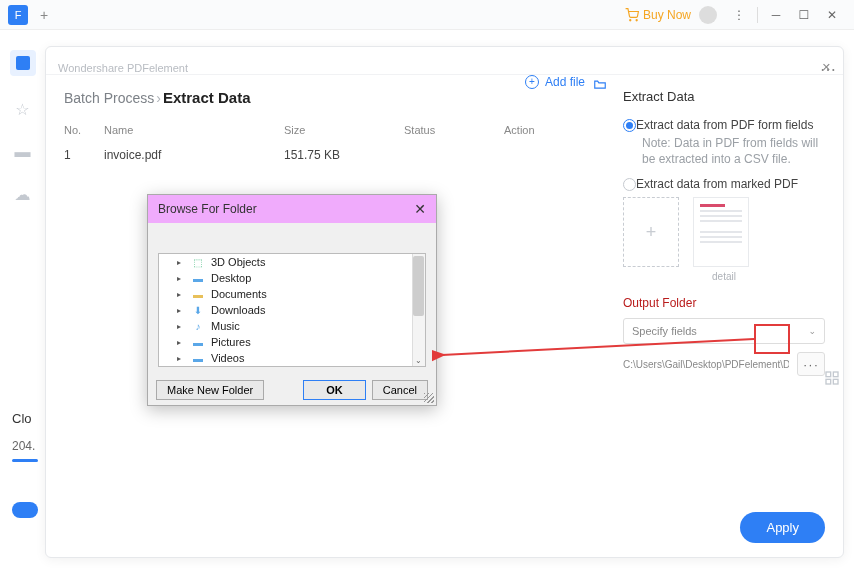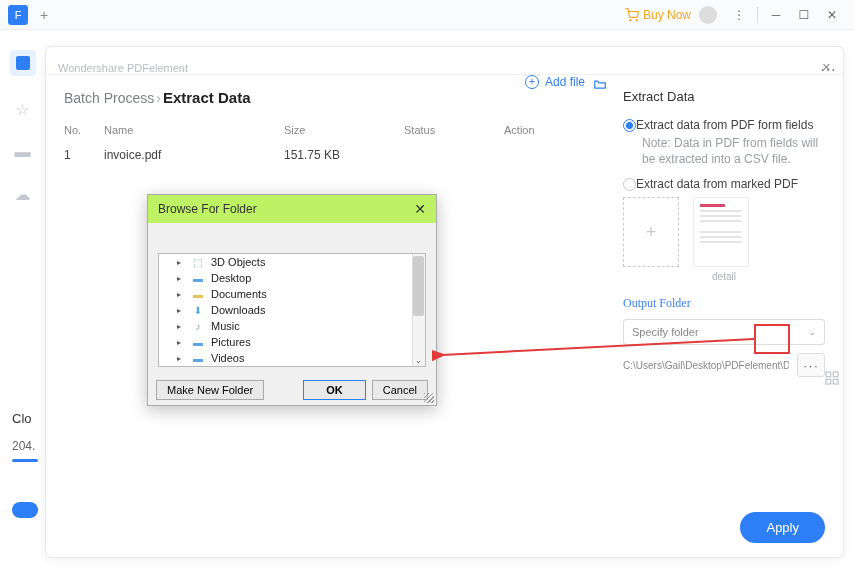--- a/index.html
+++ b/index.html
@@ -58,33 +58,33 @@
 .note { font-size:12px; color:#9ba0a6; margin: 2px 0 10px 19px; line-height:1.3; }
 
 .thumbs { display:flex; gap:14px; margin:6px 0 4px; }
 .thumb { width:56px; height:70px; }
 .thumb.dashed { border:1px dashed #c8ccd2; display:flex; align-items:center; justify-content:center; color:#c8ccd2; font-size:18px; }
 .thumb.doc { border:1px solid #e8eaed; padding:6px; display:flex; flex-direction:column; gap:3px; }
 .thumb.doc .tl { height:3px; background:#d94b6c; width:60%; }
 .thumb.doc .ln { height:2px; background:#e4e6ea; }
 .detail-lbl { text-align:center; font-size:10px; color:#aeb2b8; margin:4px 0 14px; }
 
-.oftitle { font-size:12px; color:#3b82f6; margin: 14px 0 8px; font-family: Liberation Serif, serif; }
+.oftitle { font-size:12px; color:#b91c1c; margin: 14px 0 8px; }
 .dropdown { height:26px; border:1px solid #ddd; border-radius:3px; display:flex; align-items:center; padding:0 8px; font-size:11px; color:#888; justify-content:space-between; }
 .dropdown .chev { color:#999; font-size:9px; }
 .pathrow { display:flex; align-items:center; gap:8px; margin-top:8px; }
 .pathrow .path { flex:1; font-size:10px; color:#888; overflow:hidden; white-space:nowrap; }
 .dots-btn { width:28px; height:24px; border:1px solid #ddd; border-radius:3px; display:flex; align-items:center; justify-content:center; font-size:13px; color:#666; letter-spacing:1px; background:#fafafa; }
 .dots-highlight { position:absolute; border:2px solid #e23b3b; width:36px; height:30px; }
 
 .apply-btn { position:absolute; right:18px; bottom:14px; background:#2e7ff5; color:#fff; font-size:13px; padding:8px 26px; border-radius:18px; border:none; cursor:pointer; }
 
 
 .bfdialog { position:absolute; left:147px; top:194px; width:290px; height:212px; background:#f0f0f0; border:1px solid #aaa; box-shadow:0 4px 16px rgba(0,0,0,0.25); display:flex; flex-direction:column; z-index:20; }
-.bfdialog .bfhead { height:28px; display:flex; align-items:center; padding:0 10px; font-size:12px; color:#333; background:#bef264; }
+.bfdialog .bfhead { height:28px; display:flex; align-items:center; padding:0 10px; font-size:12px; color:#333; background:#f0abfc; }
 .bfdialog .bfhead .bfx { margin-left:auto; font-size:14px; color:#333; cursor:pointer; }
 .bfdialog .bfbody { flex:1; margin:30px 10px 8px; background:#fff; border:1px solid #bbb; overflow:hidden; position:relative; }
 .bfdialog .tree { font-size:11px; color:#222; }
 .bfdialog .tree-row { display:flex; align-items:center; height:16px; padding-left:18px; gap:6px; }
 .bfdialog .tree-row .tri { color:#555; font-size:8px; width:8px; display:inline-block; }
 .bfdialog .ico { width:14px; height:11px; display:inline-flex; align-items:center; justify-content:center; font-size:10px; }
 .bfdialog .scrollbar { position:absolute; right:0; top:0; bottom:0; width:13px; background:#f4f4f4; border-left:1px solid #ddd; }
 .bfdialog .scrollbar .thumb2 { position:absolute; top:2px; right:1px; width:11px; height:60px; background:#cdcdcd; border-radius:2px; }
 .bfdialog .scrollbar .darr { position:absolute; bottom:1px; left:2px; font-size:8px; color:#666; }
 .bfdialog .bffoot { height:30px; display:flex; align-items:center; padding:4px 8px; gap:6px; }
@@ -199,21 +199,21 @@
             <div class="ln"></div>
             <div class="ln" style="margin-top:6px"></div>
             <div class="ln"></div>
             <div class="ln"></div>
         </div>
       </div>
       <div class="detail-lbl">detail</div>
 
       <div class="oftitle">Output Folder</div>
       <div class="dropdown">
-        <span>Specify folder</span>
+        <span>Specify fields</span>
         <span class="chev">⌄</span>
       </div>
       <div class="pathrow">
         <span class="path">C:\Users\Gail\Desktop\PDFelement\Da</span>
         <div class="dots-btn">···</div>
       </div>
     </div>
   </div>
 
   <button class="apply-btn">Apply</button>

